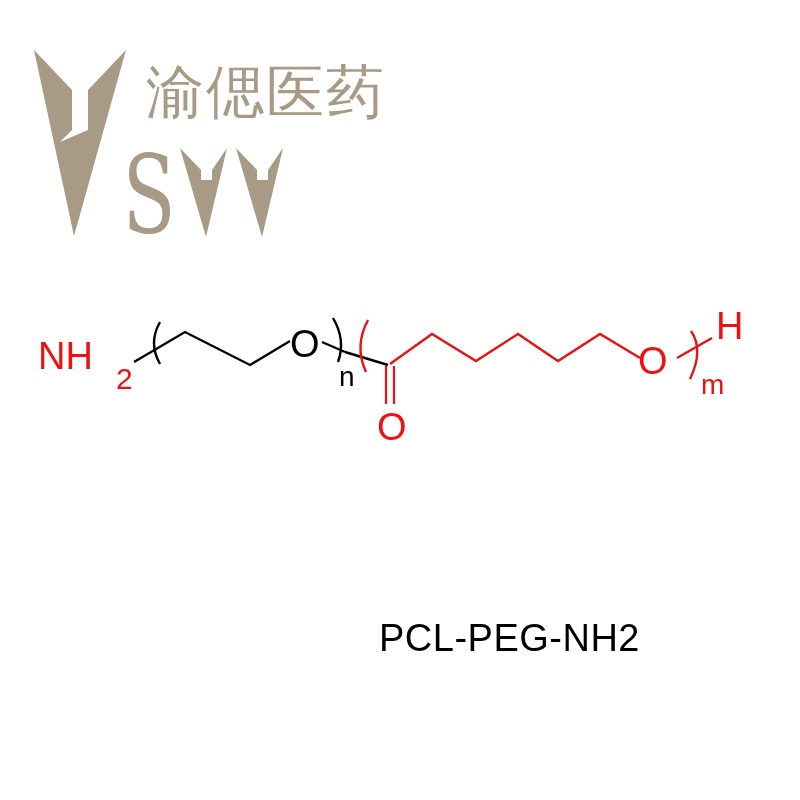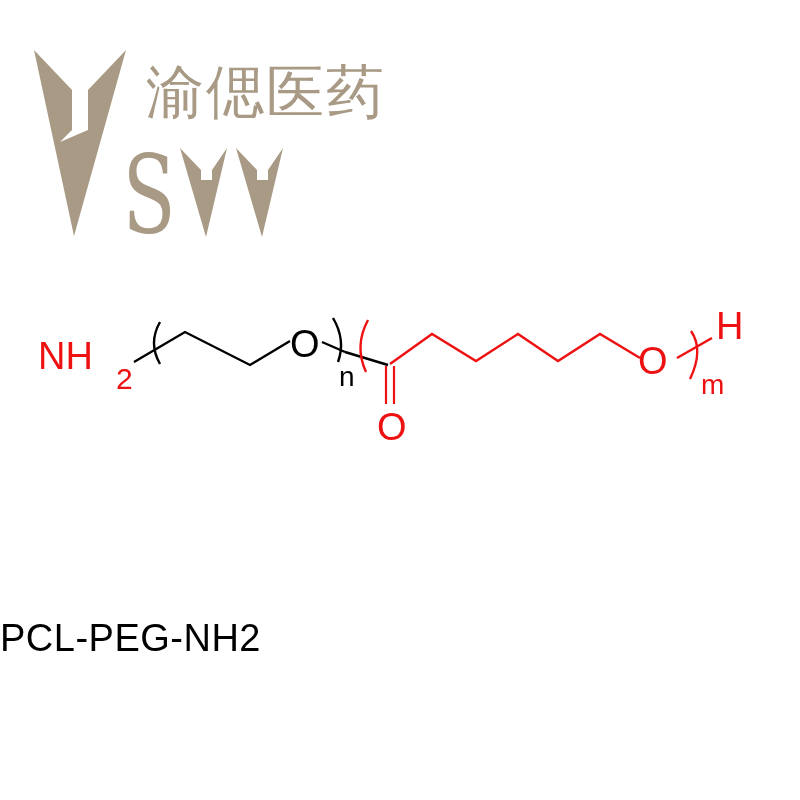--- a/index.html
+++ b/index.html
@@ -37,21 +37,21 @@
       left: 0;
       top: 290px;
       width: 800px;
       height: 180px;
     }
     .caption {
       position: absolute;
       left: 0;
       top: 613px;
       width: 640px;
-      text-align: left;
+      text-align: right;
       font-family: "Liberation Sans", sans-serif;
       font-size: 38px;
       line-height: 50px;
       color: #000000;
       letter-spacing: 0.5px;
     }
   </style>
 </head>
 <body>
 

